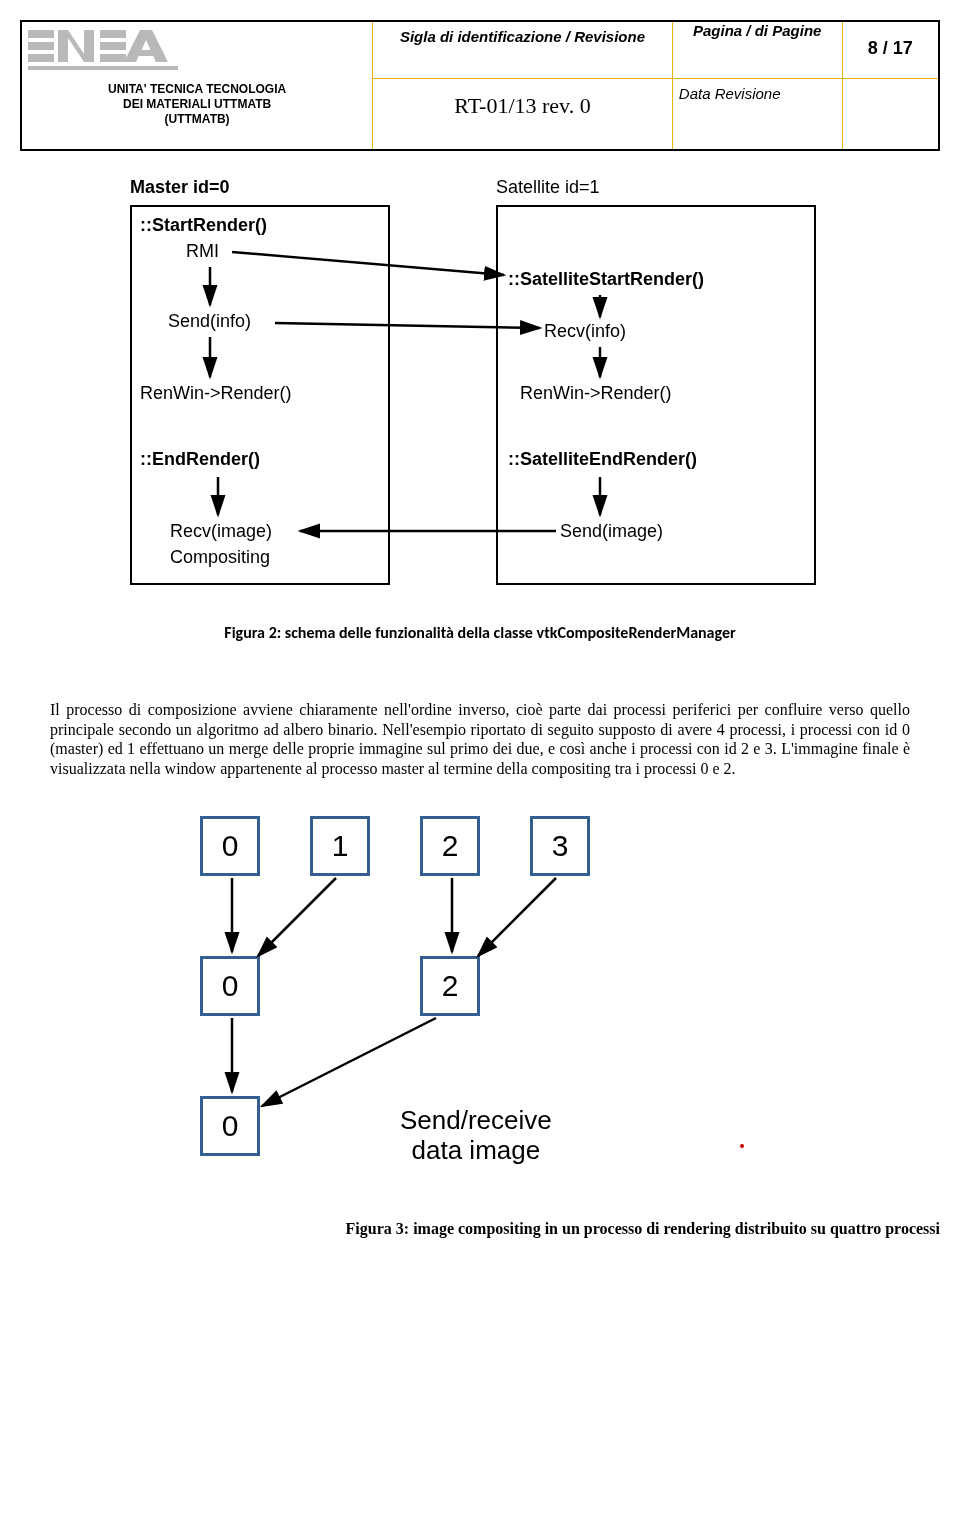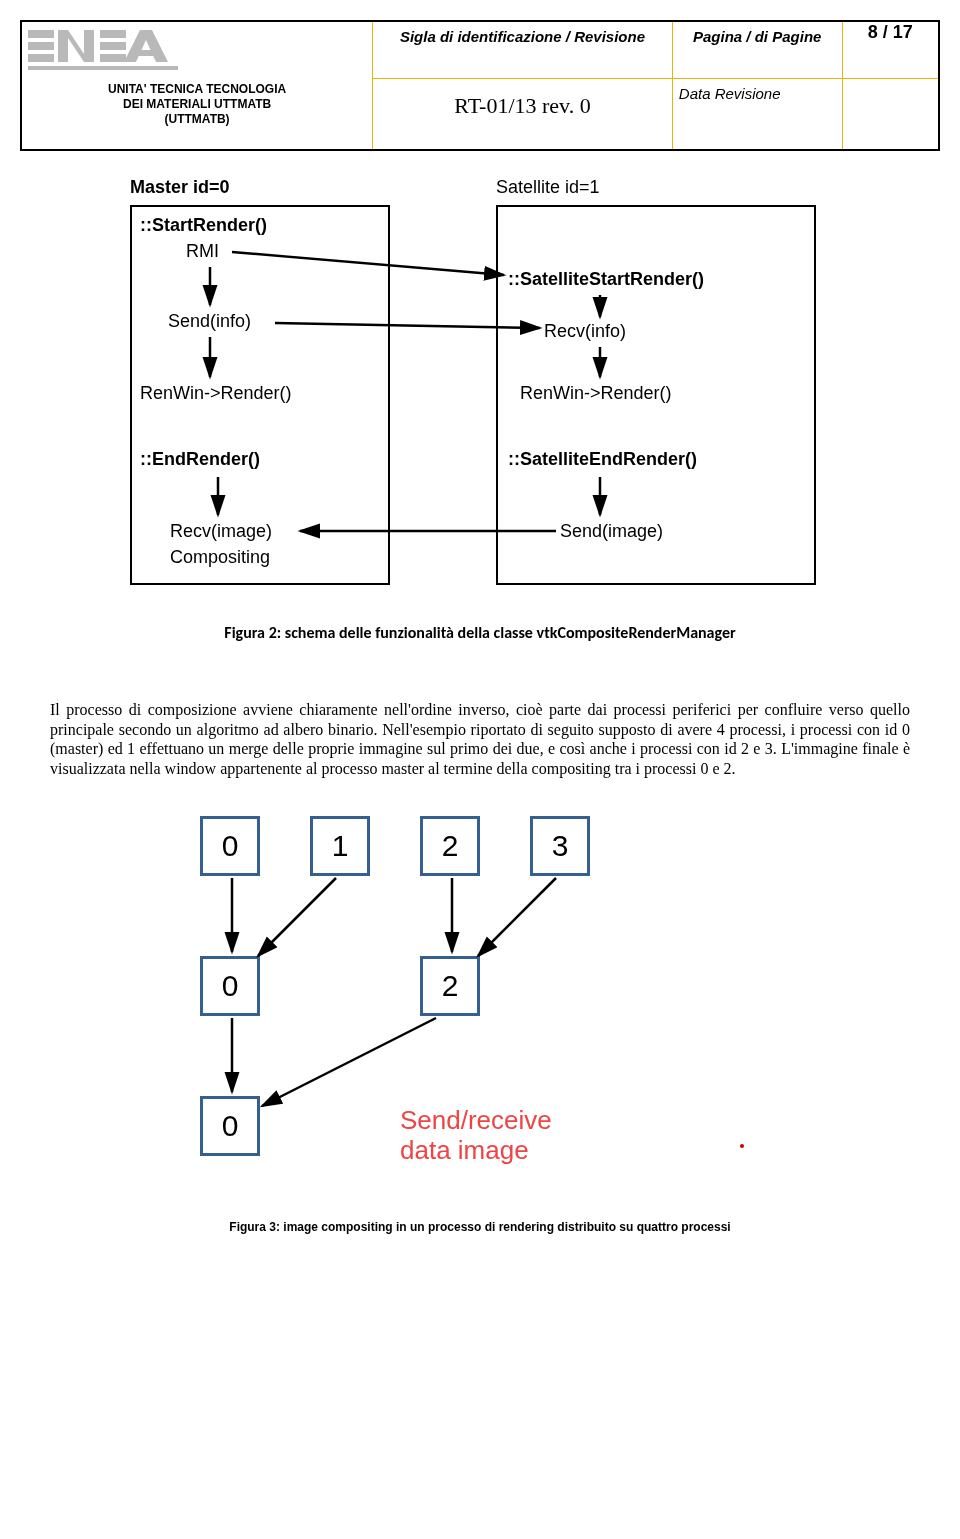--- a/index.html
+++ b/index.html
@@ -26,25 +26,25 @@
   .hdr .row1-left {
     width: 352px; height: 40px; padding: 4px 6px;
     border-bottom: none;
   }
   .hdr .row1-mid {
     width: 300px; text-align: center; font-style: italic; font-weight: bold;
     font-size: 15px; padding-top: 6px;
   }
   .hdr .row1-r1 {
     width: 170px; text-align: center; font-style: italic; font-weight: bold;
-    font-size: 15px; padding-top: 6px;
+    font-size: 15px; 
   }
   .hdr .row1-r2 {
     width: 97px; text-align: center; font-weight: bold; font-size: 18px;
-    padding-top: 0;
+    padding-top: 16px;
   }
   .hdr .row2-left {
     width: 352px; height: 72px; padding: 4px 8px 20px 8px;
     font-weight: bold; font-size: 12px; line-height: 1.25;
     border-top: none;
     text-align: center;
   }
   .hdr .row2-mid {
     text-align: center; font-family: "Times New Roman", serif; font-size: 22px;
     padding-top: 14px;
@@ -79,23 +79,23 @@
   }
 
   
   .fig3-wrap { position: relative; width: 600px; height: 392px; margin: 28px auto 0 auto; }
   .numbox {
     position: absolute; width: 60px; height: 60px; border: 3px solid #365f91;
     font-family: Verdana, Geneva, sans-serif; font-size: 30px; color:#000;
     display:flex; align-items:center; justify-content:center; background:#fff;
   }
   .fig3-svg { position:absolute; left:0; top:0; }
-  .sr-text { position:absolute; font-family: Verdana, Geneva, sans-serif; font-size: 26px; color:#ef4444; line-height:1.15; }
+  .sr-text { position:absolute; font-family: Verdana, Geneva, sans-serif; font-size: 26px; color:#000000; line-height:1.15;text-align:center; }
   .tinydot { position:absolute; width:4px; height:4px; background:#c00; border-radius:50%; }
-  .fig-caption-bottom { font-family: Liberation Sans, sans-serif; font-weight: bold; font-size: 12px; text-align:center; margin-top: 22px; }
+  .fig-caption-bottom { font-family: Liberation Serif, serif; font-weight: bold; font-size: 16px; text-align:right; margin-top: 22px; }
 
 </style>
 </head>
 <body>
 
 <div class="page">
 
   <table class="hdr">
     <tbody>
         <tr>

